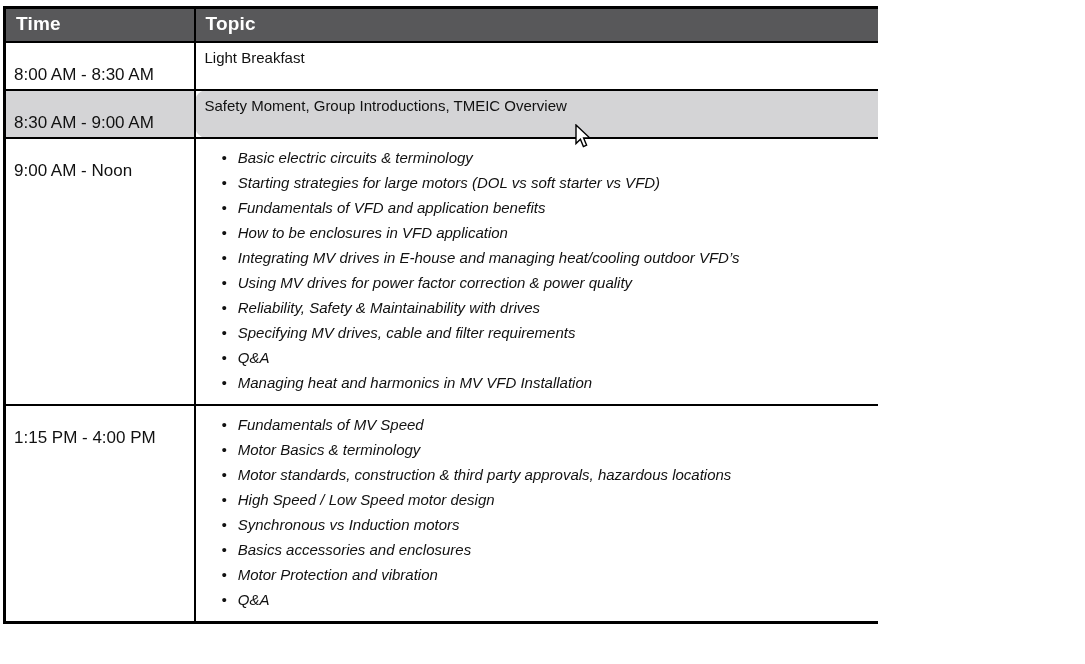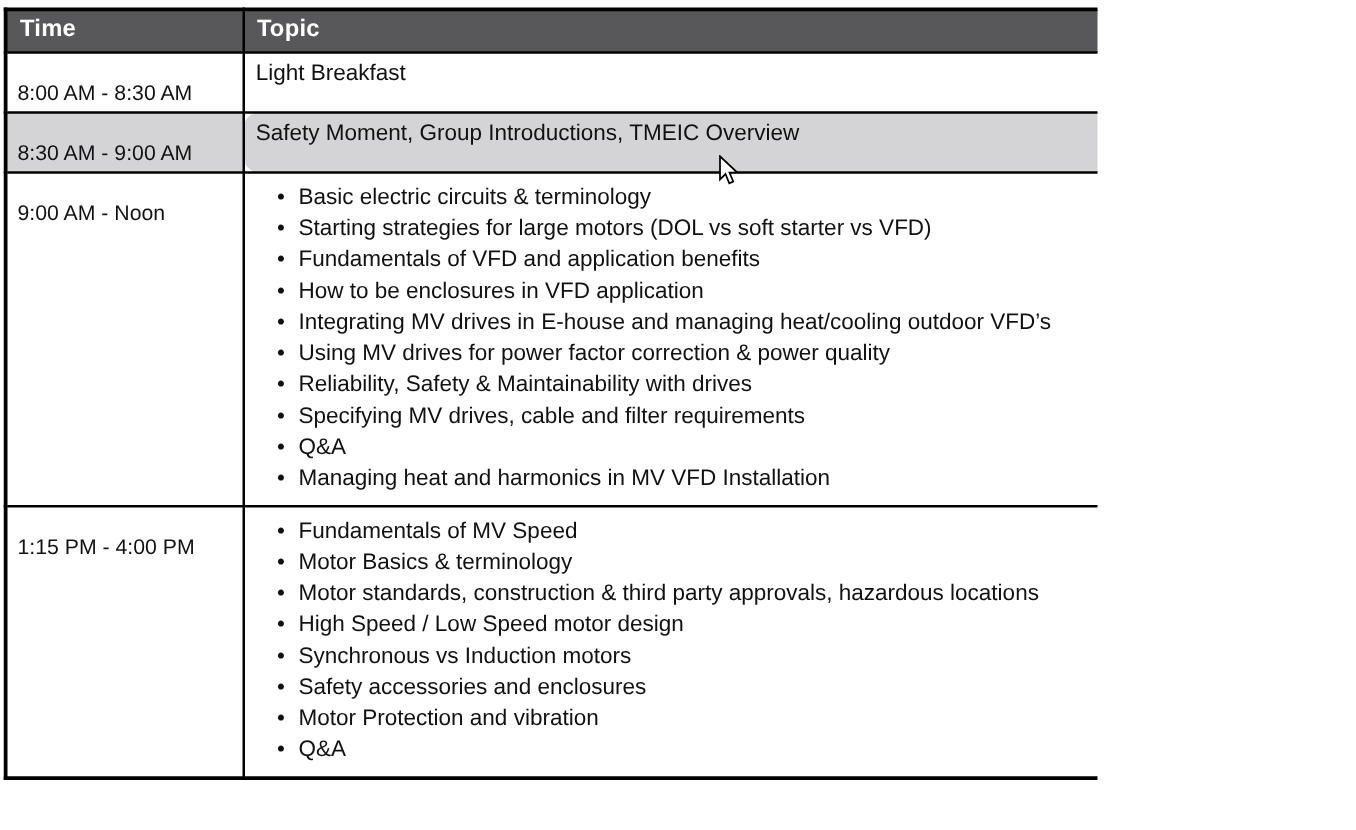--- a/index.html
+++ b/index.html
@@ -50,35 +50,36 @@
   }
   tr.row { background: var(--row_bg); }
   tr.row.shaded { background: var(--shaded_row_bg); }
   td.time-cell {
     font-size: 17px;
     line-height: 23px;
     padding: 20px 6px 3px 8px;
     white-space: nowrap;
   }
   td.topic-cell {
-    font-size: 18px;
+    font-size: 15px;
     line-height: 24px;
     padding: 3px 8px 3px 9px;
     border-radius: 12px;
   }
   td.topic-cell ul {
     list-style: none;
     margin: 0;
     padding: 3px 0 6px 0;
   }
   td.topic-cell li {
     max-width: 700px;
     line-height: 25px;
     padding-left: 52px;
     text-indent: -35px;
+    font-style: italic;
   }
   td.topic-cell li::before {
     content: "\2022";
     margin-right: 11px;
   }
   .cursor {
     position: absolute;
     left: 575px;
     top: 124px;
     width: 17px;
@@ -130,21 +131,21 @@
         </tr>
         <tr class="row">
           <td class="time-cell">1:15 PM - 4:00 PM</td>
           <td class="topic-cell">
             <ul>
               <li>Fundamentals of MV Speed</li>
               <li>Motor Basics &amp; terminology</li>
               <li>Motor standards, construction &amp; third party approvals, hazardous locations</li>
               <li>High Speed / Low Speed motor design</li>
               <li>Synchronous vs Induction motors</li>
-              <li>Safety accessories and enclosures</li>
+              <li>Basics accessories and enclosures</li>
               <li>Motor Protection and vibration</li>
               <li>Q&amp;A</li>
             </ul>
           </td>
         </tr>
       </tbody>
   </table>
 
   <svg class="cursor" viewBox="0 0 17 26" xmlns="http://www.w3.org/2000/svg">
     <path d="M 1 1 L 1 19.5 L 5.4 15.2 L 8.4 22.6 L 11.6 21.2 L 8.6 14 L 14.6 13.8 Z" fill="#ffffff" stroke="#000000" stroke-width="1.4" stroke-linejoin="miter"></path>

